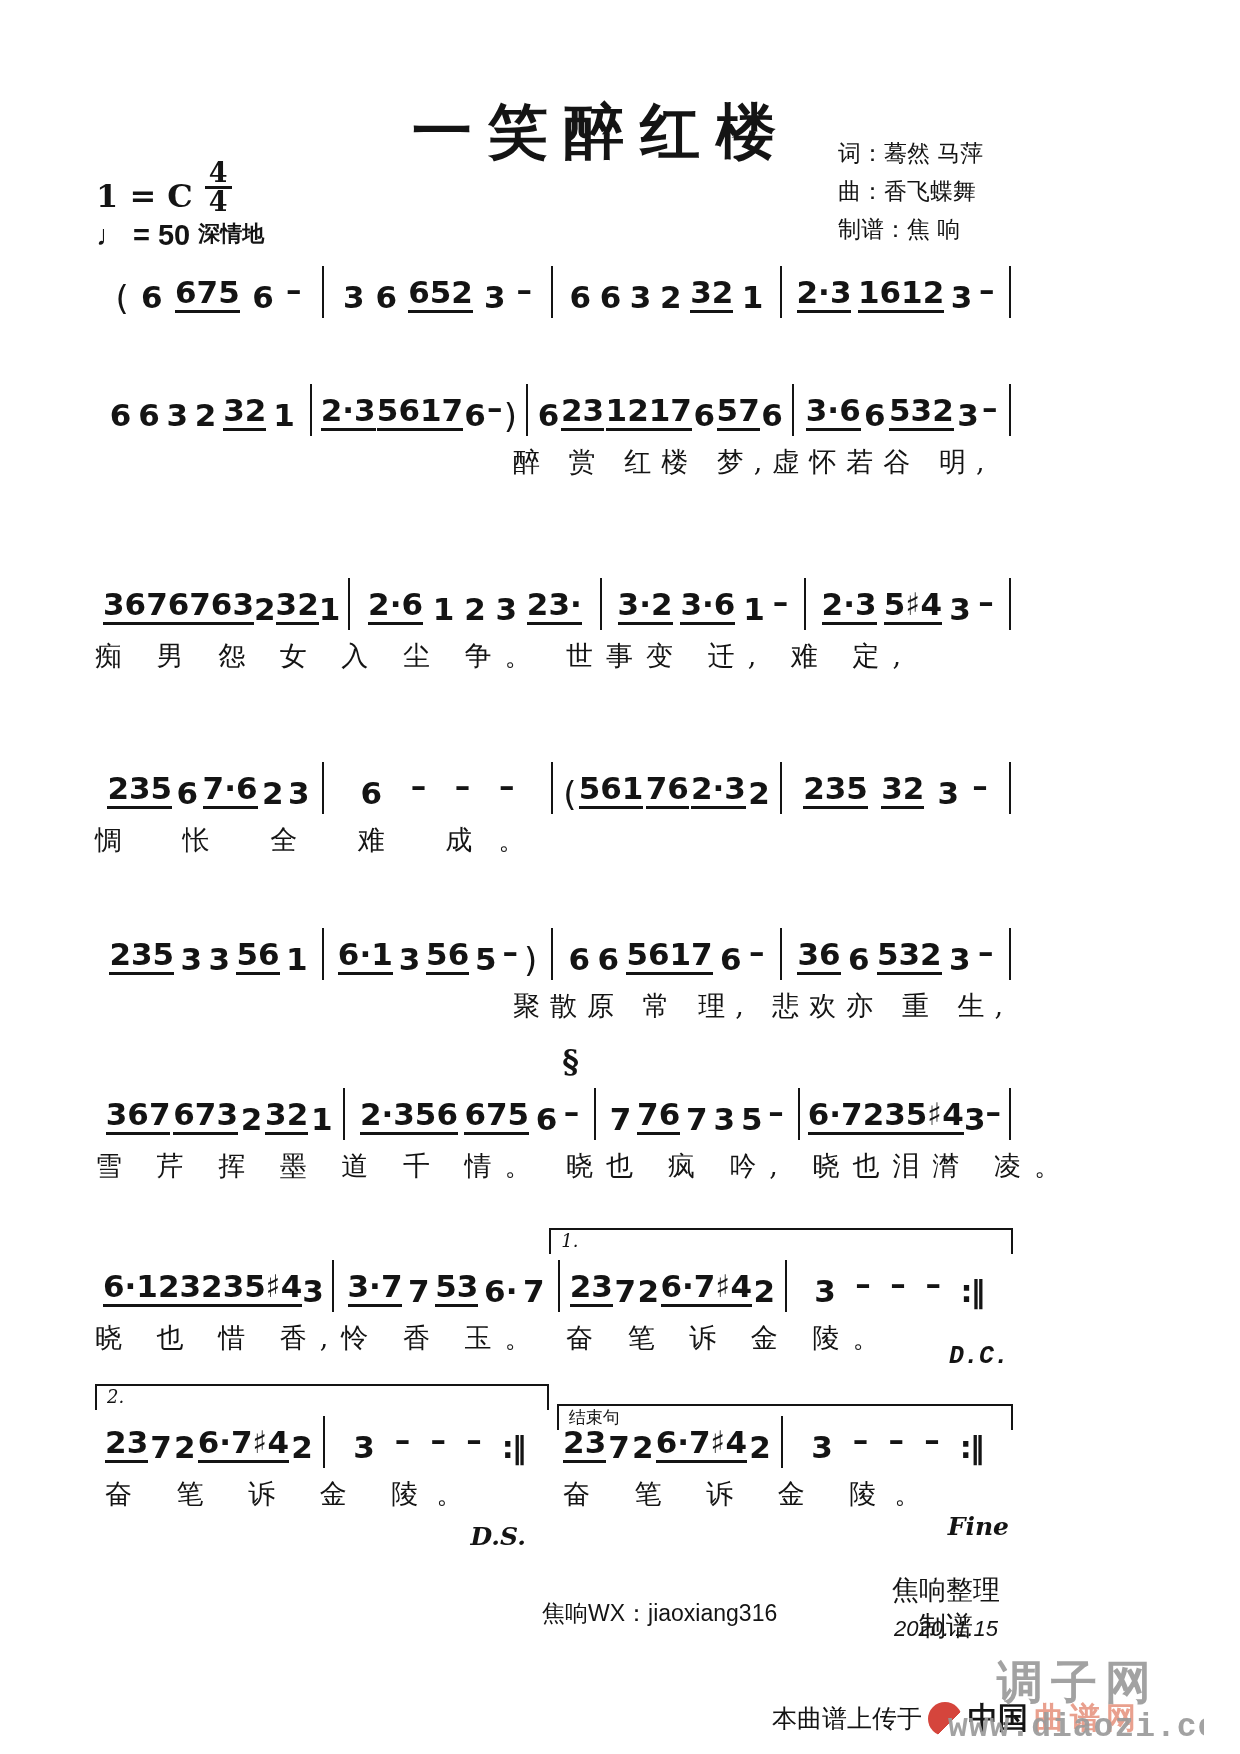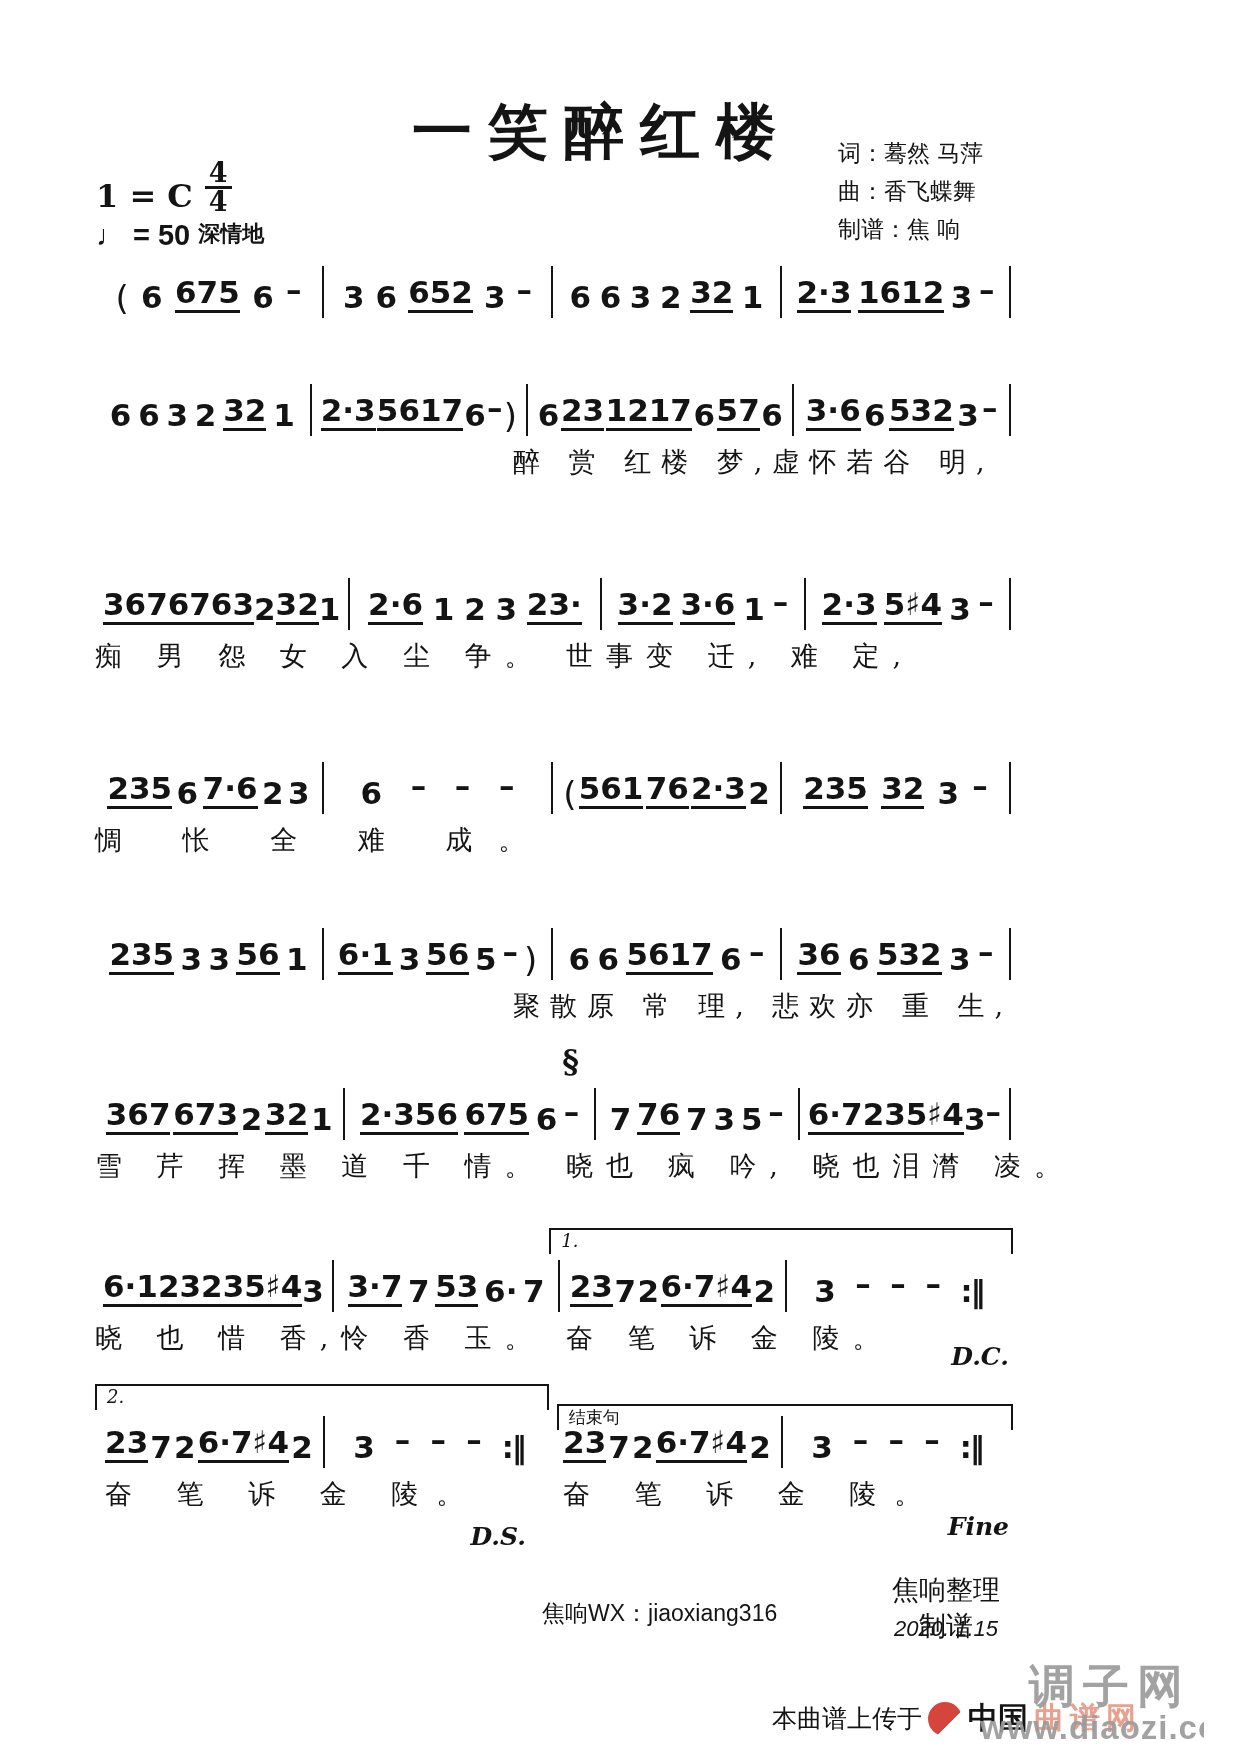--- a/index.html
+++ b/index.html
@@ -47,35 +47,35 @@
   .volta{position:absolute;top:-32px;height:26px;border-top:2.5px solid #141414;
          border-left:2.5px solid #141414;border-right:2.5px solid #141414;
          font-size:18px;font-style:italic;padding-left:10px;box-sizing:border-box;
          font-family:"DejaVu Serif",serif;}
   .volta.cn{font-style:normal;font-size:17px;font-family:"Liberation Sans",sans-serif;}
   .volta-right{left:49.6%;right:-2px;}
   .volta-left{left:0;right:50.4%;}
   .volta-right2{left:50.4%;right:-2px;margin-top:20px;}
   .mark{position:absolute;font-family:"DejaVu Serif",serif;font-weight:bold;font-style:italic;
         font-size:25px;white-space:nowrap;}
-  .mark.dc{right:2px;top:82px;}
+  .mark.dc{right:2px;top:82px;font-family:Liberation Mono, monospace;}
   .mark.ds{left:41%;top:106px;}
   .mark.fine{right:2px;top:96px;}
 
   
   .f-maker{position:absolute;top:1572px;left:880px;width:132px;text-align:center;font-size:27px;}
   .f-wx{position:absolute;top:1598px;left:542px;font-size:23px;}
   .f-date{position:absolute;top:1616px;left:880px;width:132px;text-align:center;font-size:22px;font-style:italic;}
   .f-upload{position:absolute;top:1698px;left:772px;font-size:25px;display:flex;align-items:center;gap:6px;}
   .logo-dot{display:inline-block;width:34px;height:34px;border-radius:50%;
             background:linear-gradient(135deg,#d5453c 62%,#ffffff 62%);}
   .site-cn{font-family:"DejaVu Serif",serif;font-weight:bold;font-size:30px;}
   .site-rest{font-family:"DejaVu Serif",serif;font-weight:bold;font-size:30px;color:#e9a08e;letter-spacing:6px;}
-  .watermark{position:absolute;top:1662px;left:980px;width:260px;text-align:center;
-             color:#9b9b9b;opacity:.92;z-index:5;}
+  .watermark{position:absolute;top:1662px;left:948px;width:260px;text-align:center;
+             color:#9b9b9b;opacity:.92;z-index:5;font-family:Liberation Mono, monospace;}
   .watermark .wm1{font-size:46px;font-weight:bold;letter-spacing:8px;line-height:48px;}
   .watermark .wm2{font-size:33px;font-weight:bold;letter-spacing:1px;line-height:36px;}
 </style>
 </head>
 <body>
 
 <div class="sheet">
 
   <div class="title">一笑醉红楼</div>
   <div class="credits">

